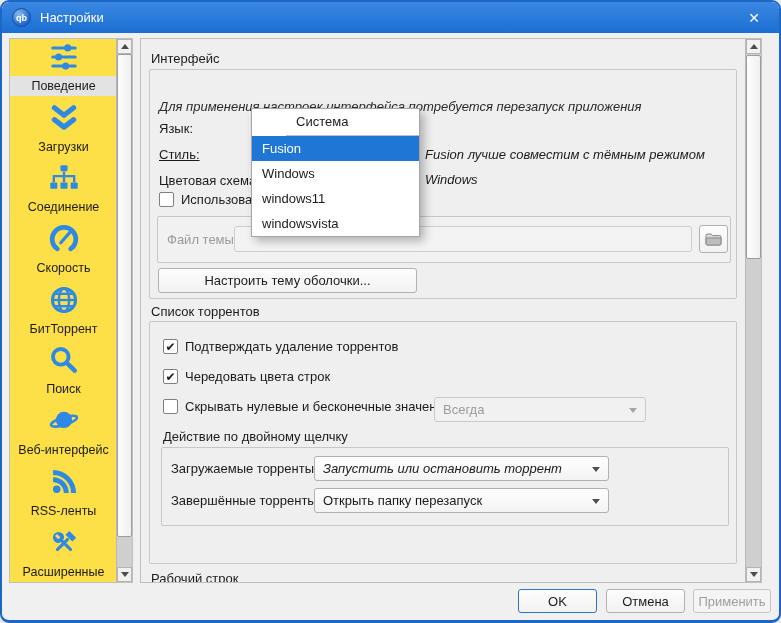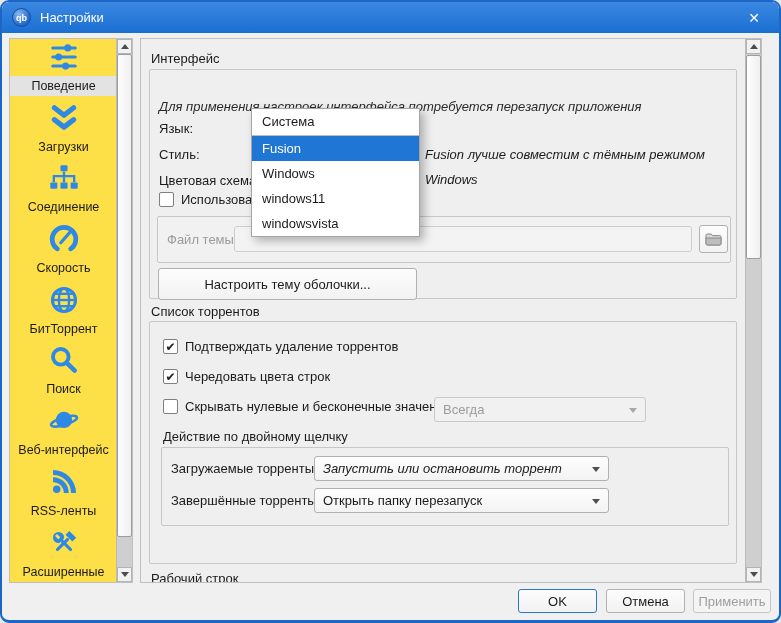--- a/index.html
+++ b/index.html
@@ -59,21 +59,21 @@
   .pushbtn{position:absolute;box-sizing:border-box;border:1px solid #b1b1b1;border-radius:3px;
     background:linear-gradient(180deg,#fdfdfd,#f2f2f2);font-size:13px;color:#1b1b1b;
     display:flex;align-items:center;justify-content:center;}
   .pushbtn.default{border-color:#2e74cc;}
   .pushbtn.disabled{color:#9e9e9e;border-color:#c6c6c6;background:#f4f4f4;}
   .folder-ic{width:17px;height:13px;display:block;}
   
   .popup{position:absolute;left:249px;top:106px;width:169px;background:#fff;border:1px solid #a5a5a5;
     box-shadow:4px 4px 9px rgba(0,0,0,0.28);z-index:50;box-sizing:border-box;}
   .popup .item{height:25px;line-height:25px;font-size:13px;color:#1b1b1b;padding:0 10px;white-space:nowrap;}
-  .popup .item.first{height:26px;line-height:26px;border-bottom:1px solid #bdbdbd;}
+  .popup .item.first{height:26px;line-height:26px;border-bottom:1px solid #bdbdbd;margin-left:34px;}
   .popup .item.selected{background:#1f76d4;color:#fff;}
   
   .footer-btn{position:absolute;height:24px;}
 </style>
 </head>
 <body>
 
 <div class="window">
 
   <div class="titlebar">
@@ -203,39 +203,39 @@
     </div>
   </div>
 
   <div class="main-panel">
 
     <div class="grouplabel" style="left:10px;top:12px;">Интерфейс</div>
     <div class="frame" style="left:8px;top:30px;width:588px;height:230px;"></div>
     <div class="notice" style="left:18px;top:42px;margin-top:18px;">Для применения настроек интерфейса потребуется перезапуск приложения</div>
 
     <div class="flabel" style="left:18px;top:77px;">Язык:</div>
-    <div class="flabel" style="left:18px;top:103px;">Стиль:</div>
+    <div class="flabel" style="left:18px;top:103px;text-decoration:underline;">Стиль:</div>
     <div class="flabel" style="left:284px;top:103px;font-style:italic;">Fusion лучше совместим с тёмным режимом Windows</div>
     <div class="flabel" style="left:18px;top:129px;">Цветовая схема:</div>
 
     <div class="cbrow" style="left:18px;top:153px;">
       <span class="cb"></span>
       <span class="cblabel">Использовать</span>
     </div>
 
     <div class="frame" style="left:16px;top:177px;width:574px;height:47px;background:#f1f1f1;"></div>
     <div class="flabel disabled" style="left:26px;top:188px;">Файл темы:</div>
     <input class="textinput" style="left: 93px; top: 187px; width: 458px;" readonly="" value="">
     <div class="pushbtn" style="left:558px;top:186px;width:29px;height:28px;">
       <svg class="folder-ic" viewBox="0 0 17 13">
           <path d="M1 2.2c0-.7.5-1.2 1.2-1.2h4l1.4 1.6h7.2c.7 0 1.2.5 1.2 1.2v7c0 .7-.5 1.2-1.2 1.2H2.2c-.7 0-1.2-.5-1.2-1.2z" fill="#d8d8d8" stroke="#8a8a8a"></path>
           <path d="M1 5h15v5.8c0 .7-.5 1.2-1.2 1.2H2.2C1.5 12 1 11.5 1 10.8z" fill="#bdbdbd" stroke="#8a8a8a"></path>
         </svg>
     </div>
-    <div class="pushbtn" style="left:17px;top:229px;width:259px;height:32px;">
+    <div class="pushbtn" style="left:17px;top:229px;width:259px;height:25px;">
       <span>Настроить тему оболочки...</span>
     </div>
 
     <div class="grouplabel" style="left:10px;top:265px;">Список торрентов</div>
     <div class="frame" style="left:8px;top:282px;width:588px;height:243px;"></div>
 
     <div class="cbrow" style="left:22px;top:300px;">
       <span class="cb checked">✔</span>
       <span class="cblabel">Подтверждать удаление торрентов</span>
     </div>

